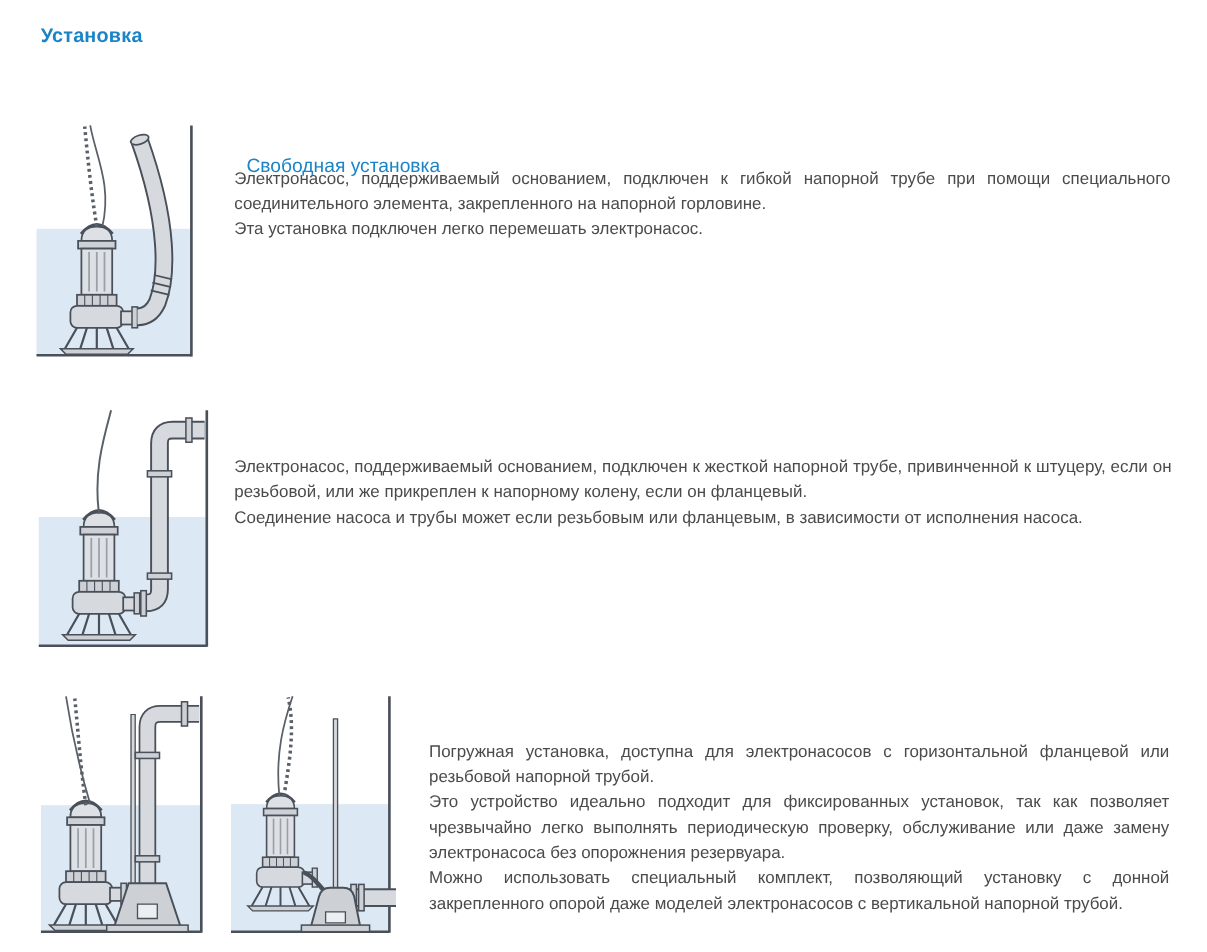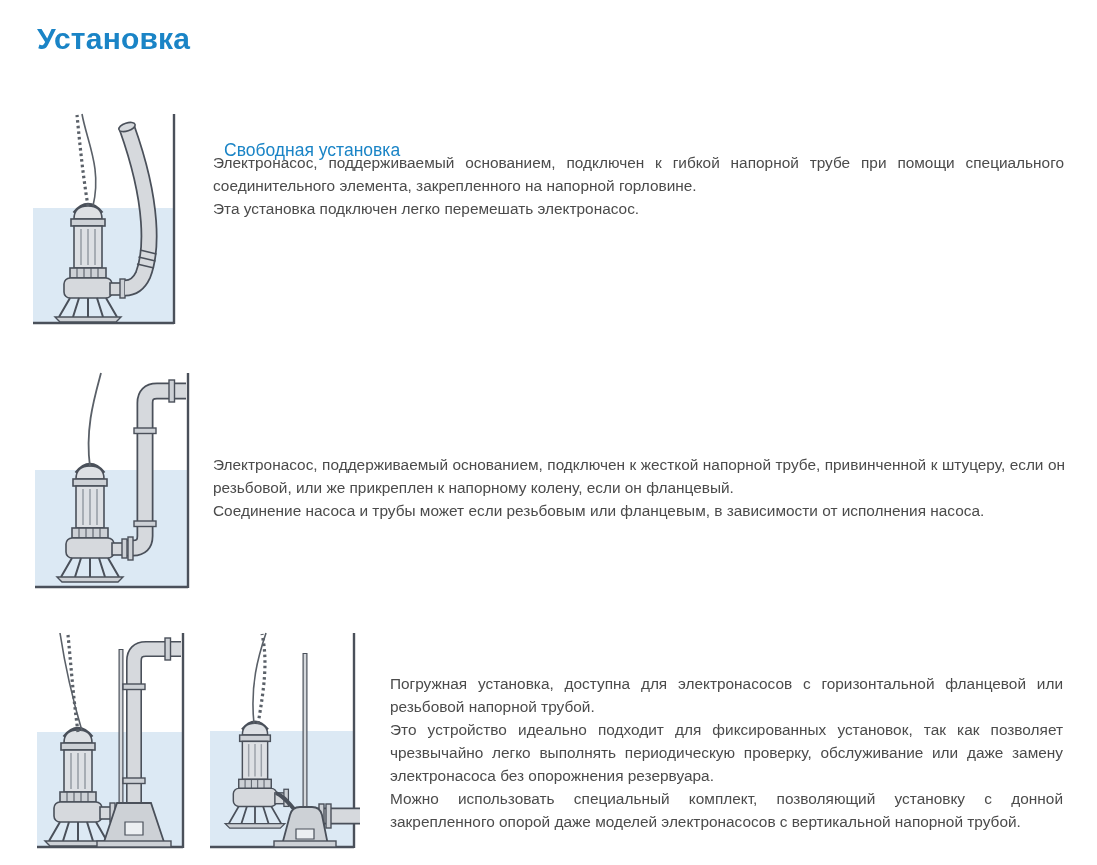--- a/index.html
+++ b/index.html
@@ -11,21 +11,21 @@
     --pipe:#d6d9dd;
     --water:#dce9f4;
   }
   html,body{margin:0;padding:0;background:#ffffff;}
   .page{
     position:relative;width:1097px;height:865px;background:#ffffff;
     font-family:"Liberation Sans","DejaVu Sans",sans-serif;overflow:hidden;
   }
   .h1{
     position:absolute;left:37px;top:22px;margin:0;
-    font-size:30px;font-weight:700;color:var(--blue);letter-spacing:.2px;
+    font-size:18px;font-weight:700;color:var(--blue);letter-spacing:.2px;
   }
   .sec-head{
     position:absolute;margin:16px;font-size:17.5px;font-weight:400;color:var(--blue);
   }
   .sec-body{
     position:absolute;font-size:15.4px;line-height:23px;color:var(--ink);
     text-align:justify;
   }
   .sec-body p{margin:0;}
   .fig{position:absolute;}
@@ -97,21 +97,21 @@
         <rect x="99" y="57" width="22" height="5.5" fill="var(--metal2)" stroke="var(--line)" stroke-width="1.4"></rect>
         <rect x="99" y="150" width="22" height="5.5" fill="var(--metal2)" stroke="var(--line)" stroke-width="1.4"></rect>
         <rect x="134" y="9" width="5.5" height="22" fill="var(--metal2)" stroke="var(--line)" stroke-width="1.4"></rect>
         <rect x="93" y="166" width="5" height="23" fill="var(--metal2)" stroke="var(--line)" stroke-width="1.4"></rect>
       </g>
       <use href="#pump" x="13" y="88" width="84" height="124"></use>
       <path d="M55 96 C50 58 59 28 66 2" fill="none" stroke="#5a6068" stroke-width="1.8"></path>
     </svg>
   </figure>
 
-  <div class="sec-body" style="left:213px;top:413px;width:852px;margin-top:40px;">
+  <div class="sec-body" style="left:213px;top:413px;width:852px;">
     <p>Электронасос, поддерживаемый основанием, подключен к жесткой напорной трубе, привинченной к штуцеру, если он резьбовой, или же прикреплен к напорному колену, если он фланцевый.</p>
     <p>Соединение насоса и трубы может если резьбовым или фланцевым, в зависимости от исполнения насоса.</p>
   </div>
 
   <figure class="fig" style="left:37px;top:631px;margin:0;">
     <svg width="152" height="219" viewBox="0 0 152 219">
       <rect x="0" y="101" width="146" height="115" fill="var(--water)"></rect>
       <line x1="146" y1="2" x2="146" y2="217" stroke="var(--line)" stroke-width="2.4"></line>
       <line x1="0" y1="216" x2="146" y2="216" stroke="var(--line)" stroke-width="2.4"></line>
       <g>

